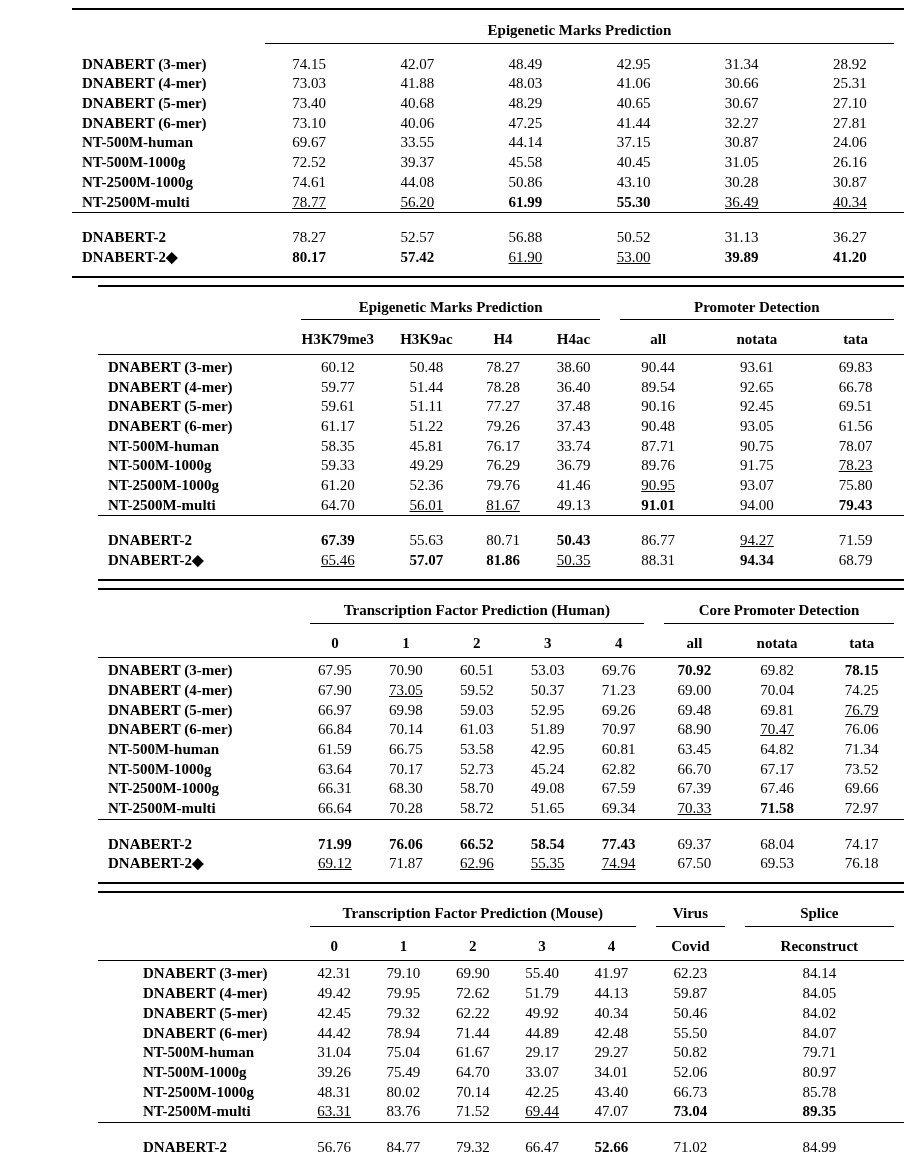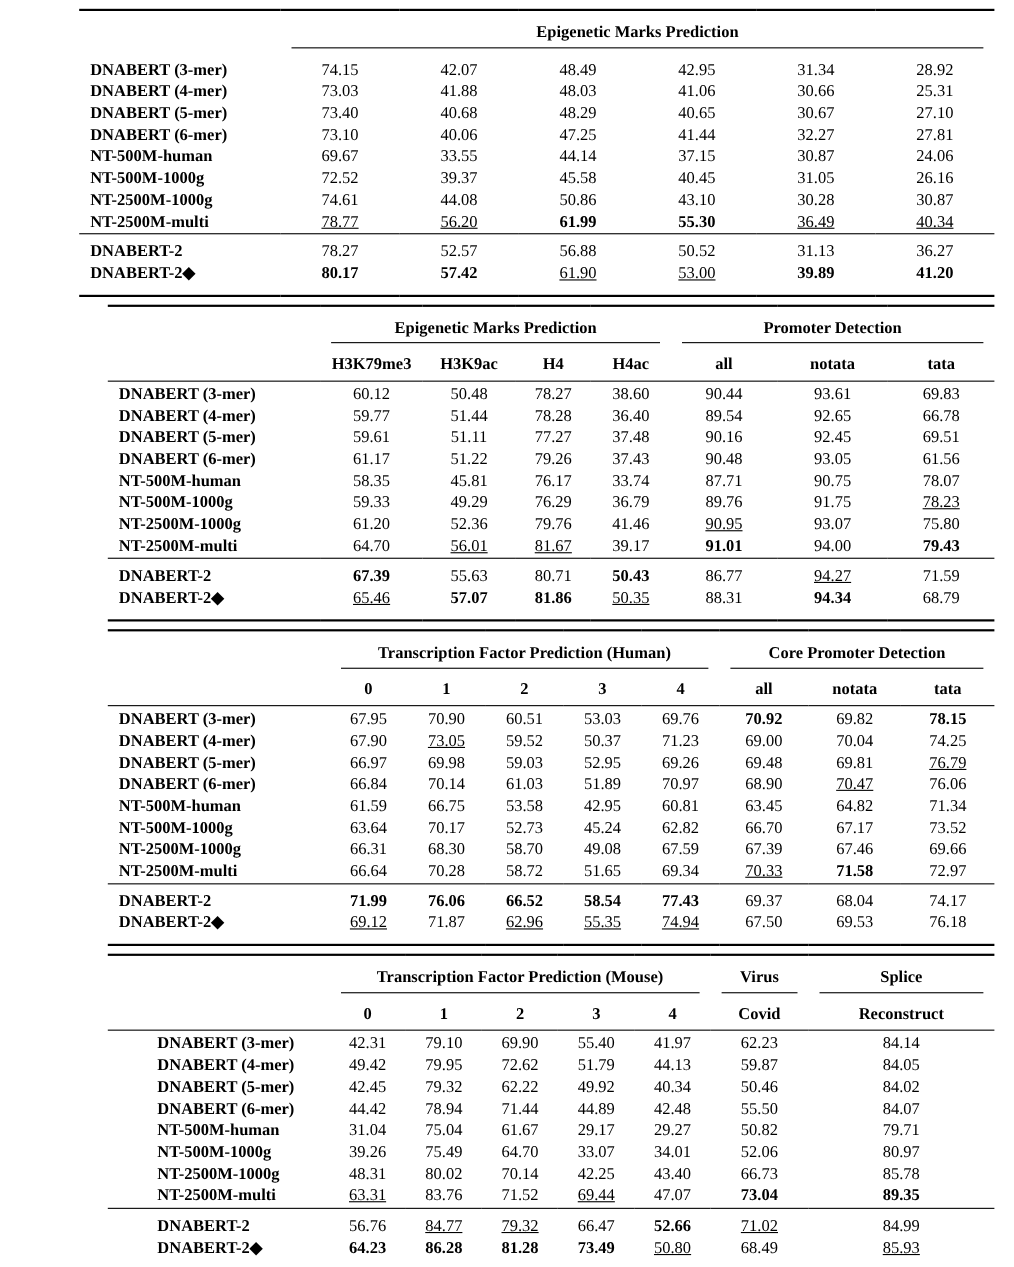--- a/index.html
+++ b/index.html
@@ -21,21 +21,21 @@
   th.group { padding: 2px 0 0 0; font-weight: bold; }
   th.group .glabel {
     display: block; margin: 8px 10px; padding: 2px 0 3px;
     border-bottom: 1px solid #000;
   }
   tr.colhead th { border-bottom: 1px solid #000; font-weight: bold; padding: 3px 2px 5px; }
   tbody td { padding: 1px 2px; }
   tbody tr:first-child td { padding-top: 4px; }
   td.rowlabel { text-align: left; font-weight: bold; padding-left: 10px; white-space: nowrap; }
   .t3 td.rowlabel { padding-left: 45px; }
-  tr.sep td { border-top: 1px solid #000; padding-top: 8px; }
+  tr.sep td { border-top: 1px solid #000; padding-top: 16px; }
   tbody tr:last-child td { padding-bottom: 9px; }
   td.b { font-weight: bold; }
   td.u { text-decoration: underline; }
   .caption { font-size: 15.5px; line-height: 1.28; margin: 3px 4px 0 4px; width: 914px; }
 </style>
 </head>
 <body>
 
 <div class="page">
   <div id="tables">
@@ -251,21 +251,21 @@
             <td>41.46</td>
             <td class="u">90.95</td>
             <td>93.07</td>
             <td>75.80</td>
           </tr>
           <tr>
             <td class="rowlabel">NT-2500M-multi</td>
             <td>64.70</td>
             <td class="u">56.01</td>
             <td class="u">81.67</td>
-            <td>39.17</td>
+            <td>49.13</td>
             <td class="b">91.01</td>
             <td>94.00</td>
             <td class="b">79.43</td>
           </tr>
           <tr class="sep">
             <td class="rowlabel">DNABERT-2</td>
             <td class="b">67.39</td>
             <td>55.63</td>
             <td>80.71</td>
             <td class="b">50.43</td>

